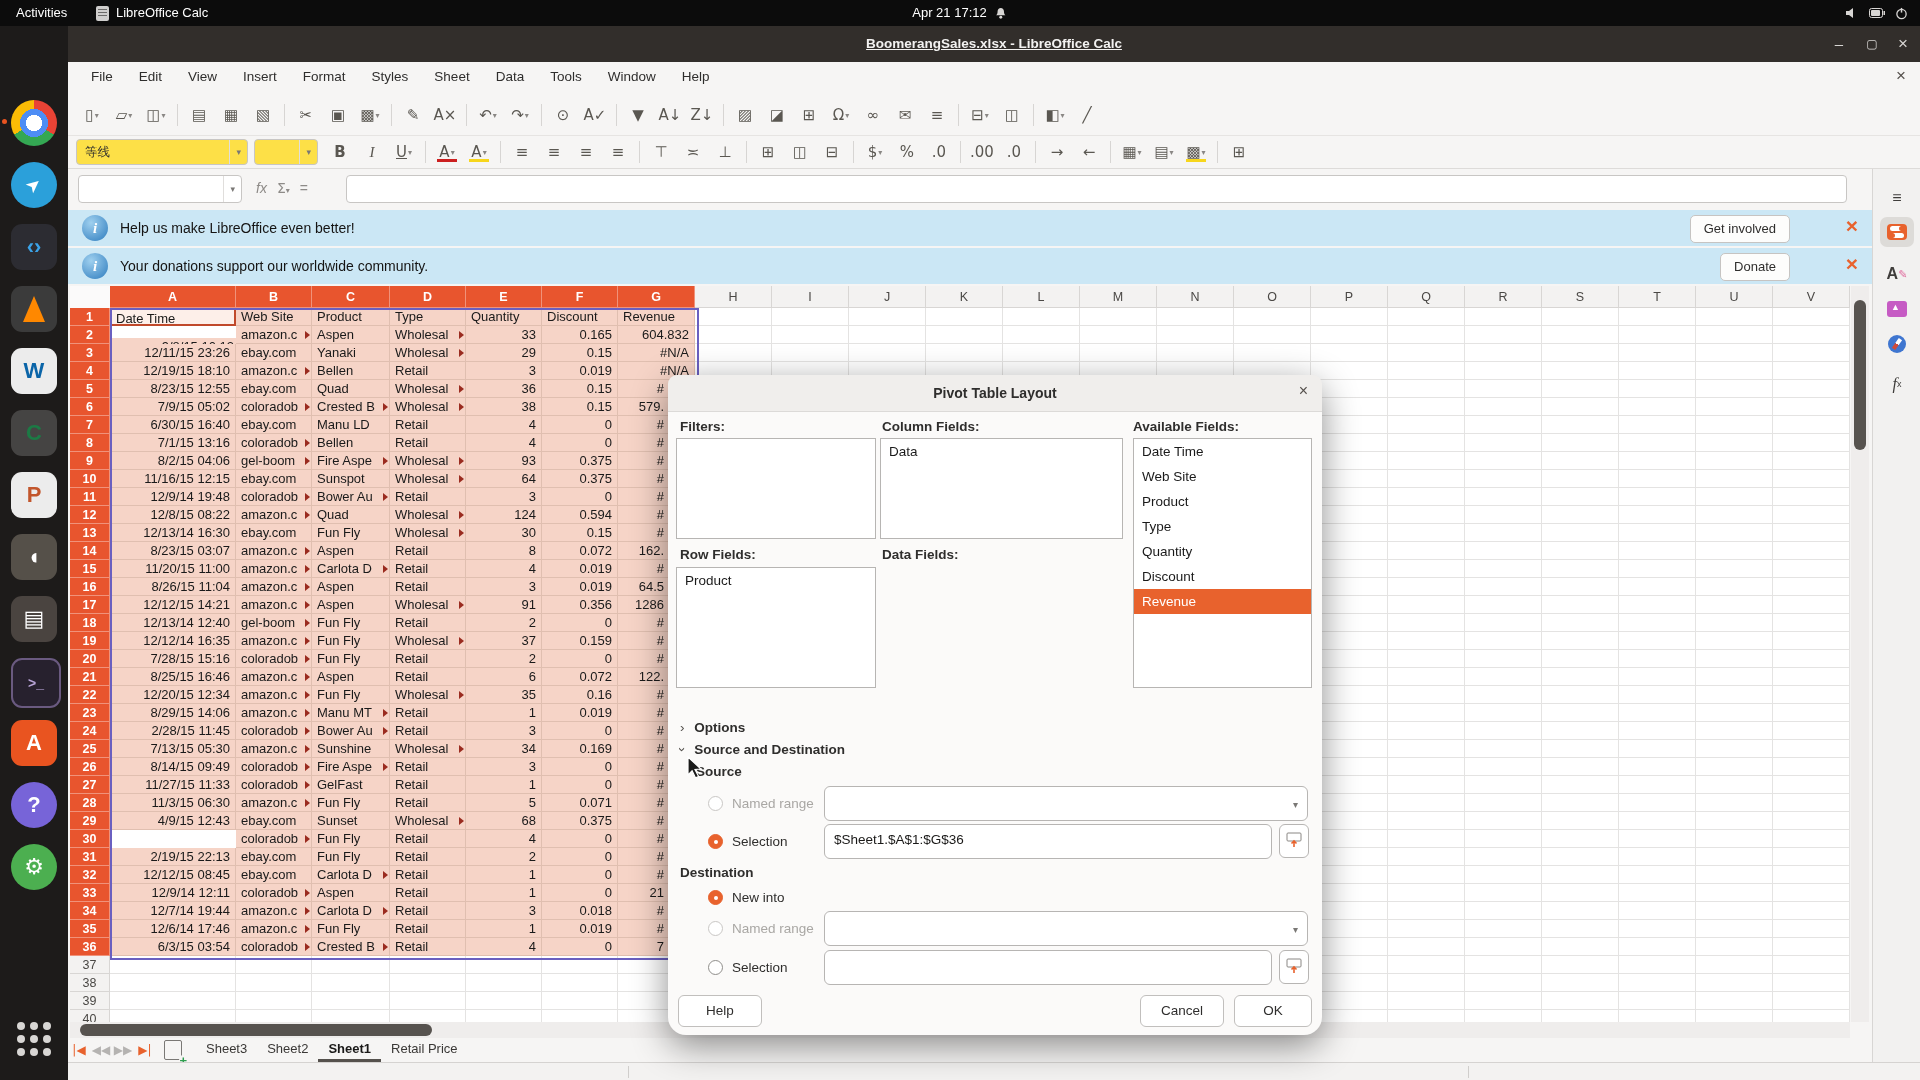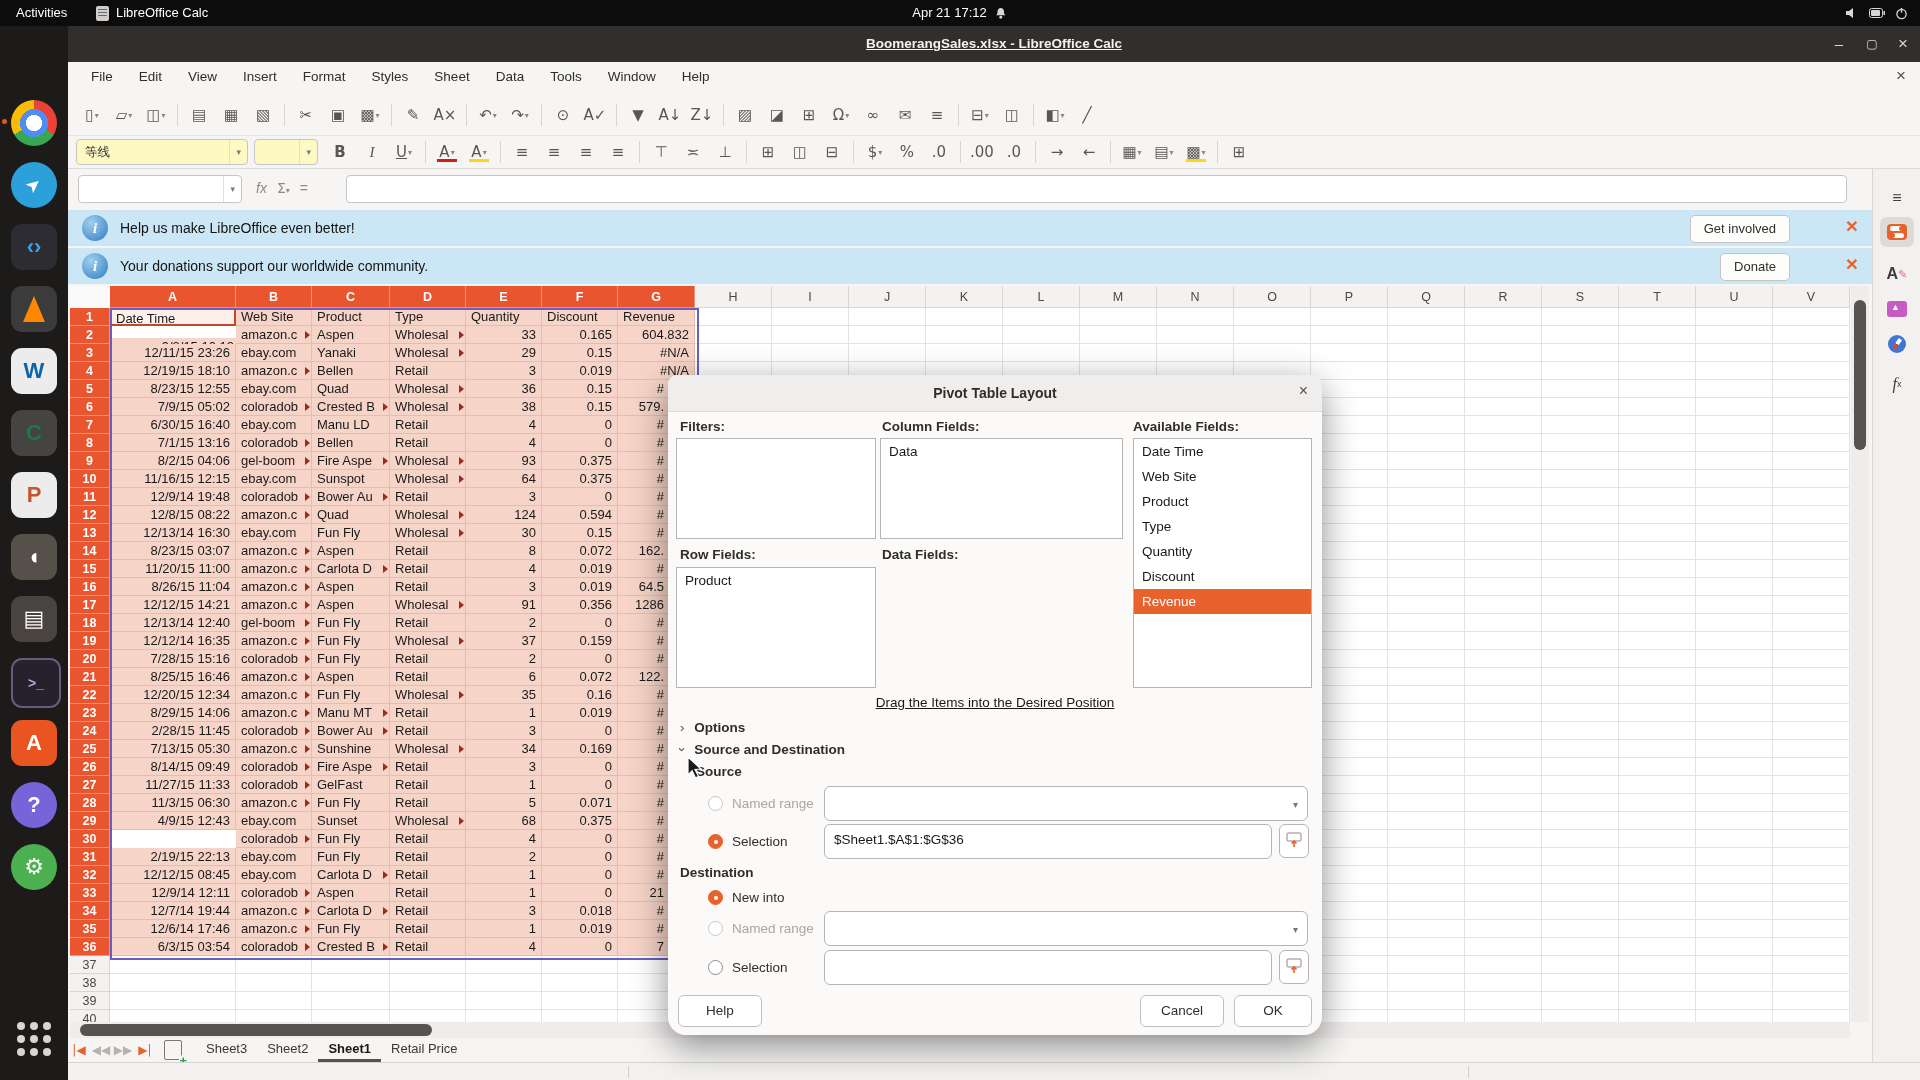--- a/index.html
+++ b/index.html
@@ -55,21 +55,21 @@
   #menu-close{position:absolute;right:14px;top:4px;font-size:17px;color:#55504c;}
 
   
   #toolbar-main{left:0;top:69px;width:1852px;height:41px;background:#f6f5f4;border-bottom:1px solid #e6e4e2;display:flex;align-items:center;padding-left:8px;box-sizing:border-box;}
   #toolbar-fmt{left:0;top:110px;width:1852px;height:33px;background:#f6f5f4;border-bottom:1px solid #dddbd9;display:flex;align-items:center;padding-left:8px;box-sizing:border-box;}
   .tbtn{height:26px;min-width:26px;margin:0 1px;border-radius:4px;display:flex;align-items:center;justify-content:center;
         color:#5a5751;font-size:15px;position:relative;padding:0 2px;}
   .tbtn .dd{font-size:8px;color:#8a8784;margin-left:1px;}
   .tsep{width:1px;height:22px;background:#d7d5d3;margin:0 5px;}
   .tbtn .cbar{position:absolute;left:5px;right:5px;bottom:3px;height:3px;}
-  #font-name-box,#font-size-box{height:24px;background:#fef9c3;border:1px solid #c8c6c4;border-radius:4px;display:flex;align-items:center;font-size:12.5px;color:#2f2e2d;margin-right:6px;}
+  #font-name-box,#font-size-box{height:24px;background:#fde047;border:1px solid #c8c6c4;border-radius:4px;display:flex;align-items:center;font-size:12.5px;color:#2f2e2d;margin-right:6px;}
   #font-name-box{width:170px;}
   #font-size-box{width:62px;}
   .combo-arrow{margin-left:auto;padding:0 6px;color:#7a7875;font-size:9px;border-left:1px solid #e0dedc;height:100%;display:flex;align-items:center;}
 
   
   #formulabar{left:0;top:143px;width:1852px;height:38px;background:#f6f5f4;display:flex;align-items:center;}
   #name-box{position:absolute;left:10px;top:6px;width:162px;height:26px;background:#fff;border:1px solid #c8c6c4;border-radius:4px;display:flex;}
   #fx-group{position:absolute;left:188px;top:6px;display:flex;align-items:center;gap:10px;color:#8e8b88;font-size:14px;height:26px;}
   #formula-input{position:absolute;left:278px;top:6px;width:1499px;height:26px;background:#fff;border:1px solid #c8c6c4;border-radius:4px;}
 
@@ -914,21 +914,20 @@
           <div class="bitem selitem">Revenue</div>
         </div>
 
       <div class="dlg-label" style="left:12px;top:172px;">Row Fields:</div>
       <div class="dlg-label" style="left:214px;top:172px;">Data Fields:</div>
 
       <div class="dlg-box" style="left:8px;top:192px;width:198px;height:119px;" id="box-rowfields">
           <div class="bitem">Product</div>
         </div>
 
-      <div class="dlg-link" style="top:320px;">Drag the Items into the Desired Position</div>
 
       <div class="expander" style="left:12px;top:345px;">
         <span class="exp-arrow">›</span>
         <b>Options</b>
       </div>
       <div class="expander" style="left:12px;top:367px;">
         <span class="exp-arrow" style="display:inline-block;transform:rotate(90deg);">›</span>
         <b>Source and Destination</b>
       </div>
 

